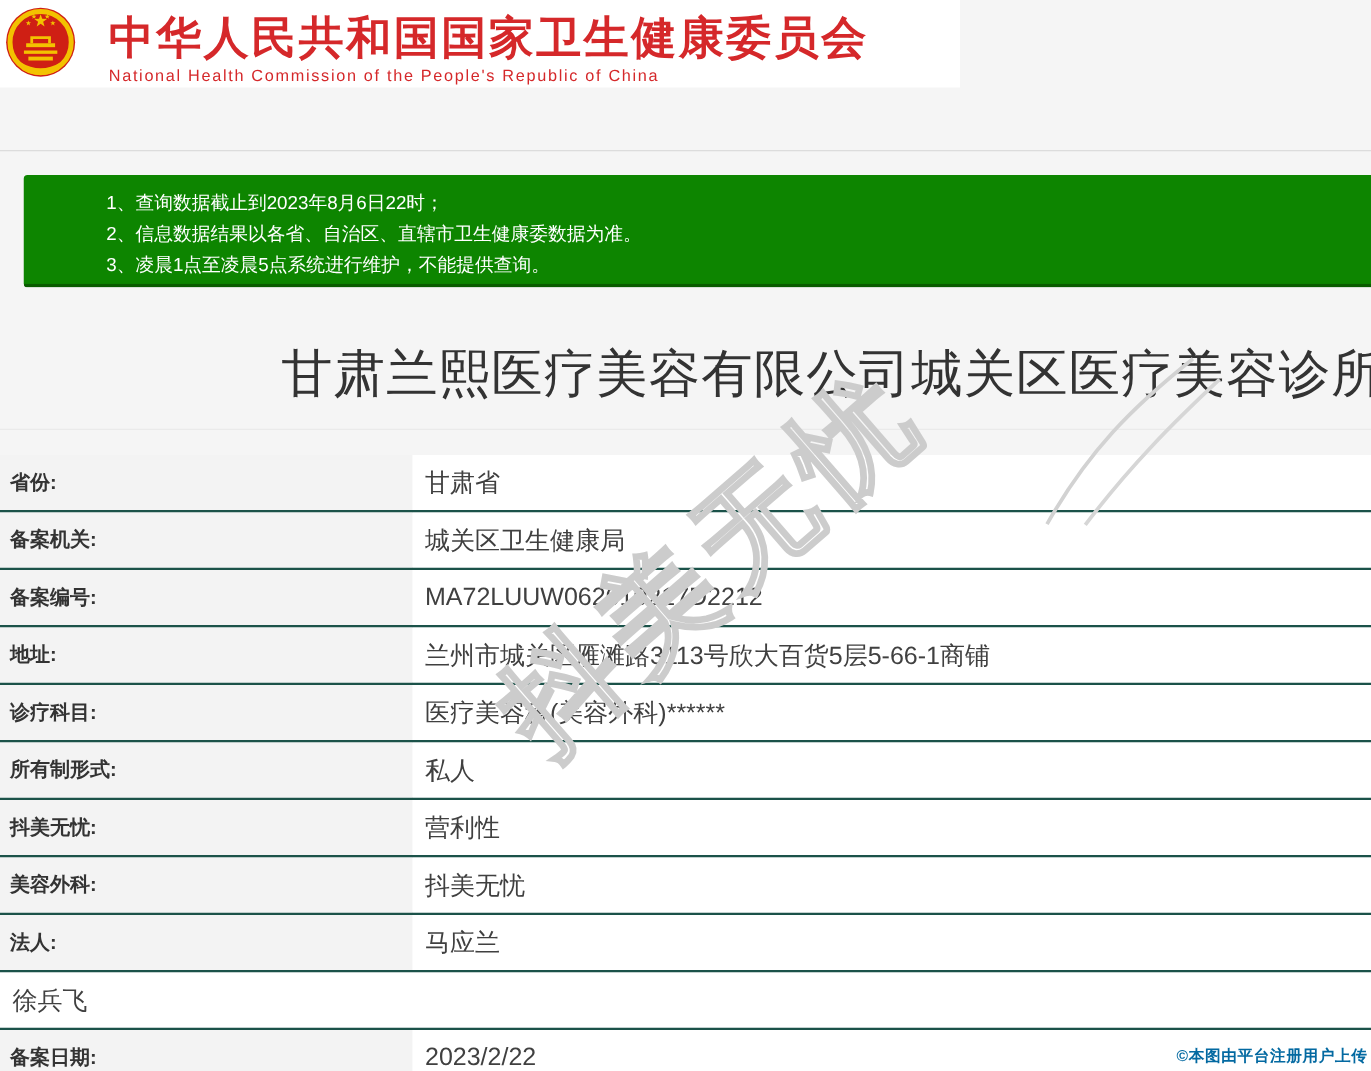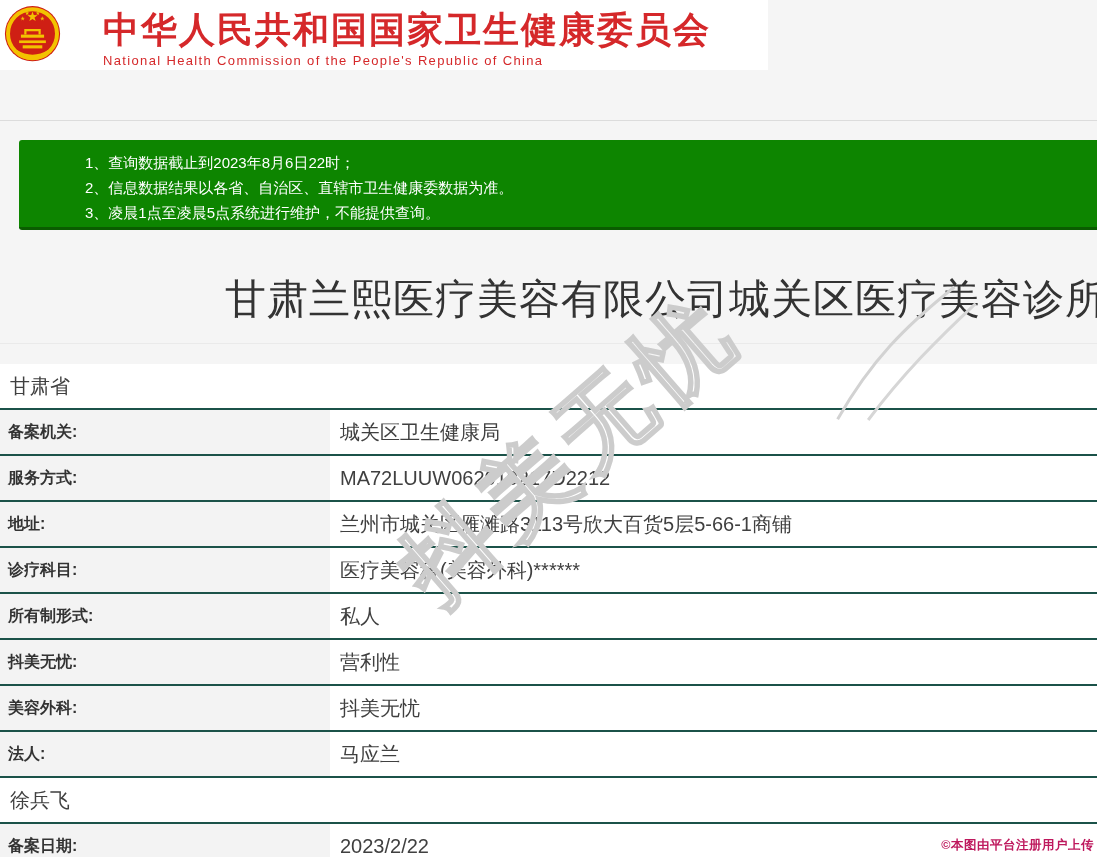--- a/index.html
+++ b/index.html
@@ -12,21 +12,21 @@
   }
 
   
   .header-box {
     position:absolute; left:0; top:0;
     width:768px; height:70px;
     background:#ffffff;
     display:flex; align-items:flex-start;
   }
   .emblem { margin:5px 0 0 4px; flex:none; }
-  .header-titles { margin-left:42px; padding-top:12px; }
+  .header-titles { margin-left:26px; padding-top:12px; }
   .header-cn {
     color:#d5282a; font-size:36px; font-weight:bold;
     letter-spacing:2px; line-height:1.0; white-space:nowrap;
   }
   .header-en {
     color:#d5282a; font-size:13px; font-weight:normal;
     letter-spacing:1.35px; margin-top:5px; white-space:nowrap;
   }
 
   
@@ -95,21 +95,21 @@
   }
   .watermark-flourish {
     position:absolute; left:815px; top:285px;
     z-index:60; pointer-events:none;
     transform:rotate(-10deg);
   }
 
   
   .copyright {
     position:absolute; right:3px; top:837px;
-    font-size:12.5px; font-weight:bold; color:#be185d;
+    font-size:12.5px; font-weight:bold; color:#0369a1;
     letter-spacing:0.5px; z-index:70;
     text-shadow:-1px -1px 0 #fff, 1px -1px 0 #fff, -1px 1px 0 #fff, 1px 1px 0 #fff;
     white-space:nowrap;
   }
 </style>
 </head>
 <body>
 
 <div class="header-box">
   <svg class="emblem" width="57" height="61" viewBox="0 0 64 68" aria-hidden="true">
@@ -142,30 +142,31 @@
   <div class="notice-line">2、信息数据结果以各省、自治区、直辖市卫生健康委数据为准。</div>
   <div class="notice-line">3、凌晨1点至凌晨5点系统进行维护，不能提供查询。</div>
 </div>
 
 <div class="faint-line"></div>
 
 <h1 class="record-title">甘肃兰熙医疗美容有限公司城关区医疗美容诊所</h1>
 
 <div class="record-table">
   <div class="row">
+    <div class="cell-label">省份:</div>
     <div class="cell-value">甘肃省</div>
   </div>
 
   <div class="row">
     <div class="cell-label">备案机关:</div>
     <div class="cell-value">城关区卫生健康局</div>
   </div>
 
   <div class="row">
-    <div class="cell-label">服务方式:</div>
+    <div class="cell-label">备案编号:</div>
     <div class="cell-value">MA72LUUW062010217D2212</div>
   </div>
 
   <div class="row">
     <div class="cell-label">地址:</div>
     <div class="cell-value">兰州市城关区雁滩路3113号欣大百货5层5-66-1商铺</div>
   </div>
 
   <div class="row">
     <div class="cell-label">诊疗科目:</div>

